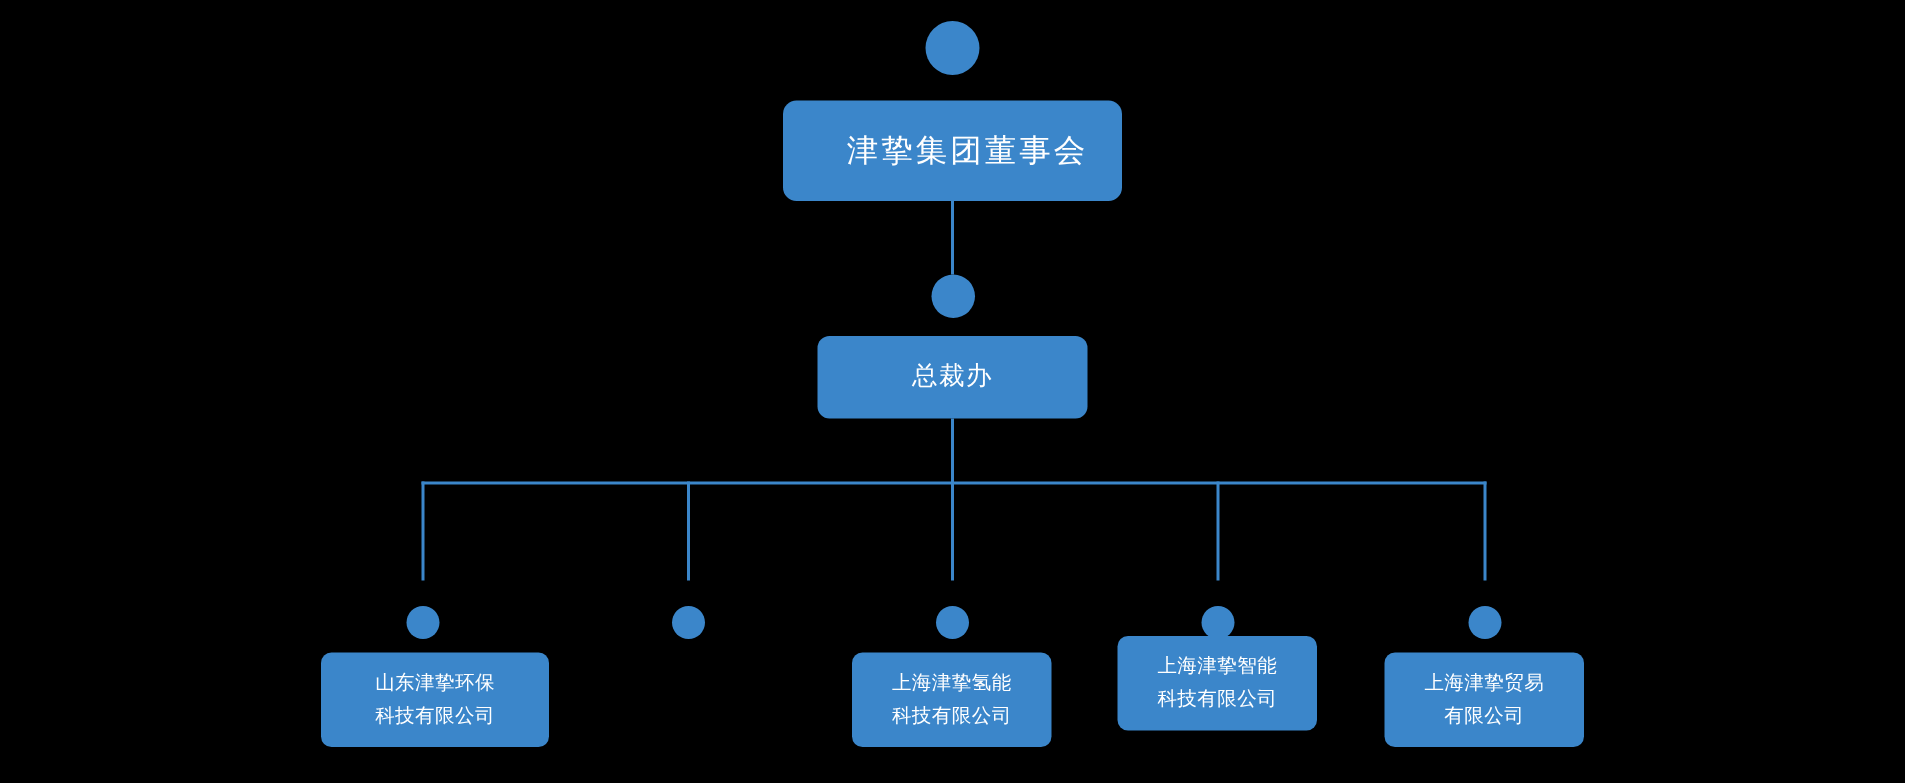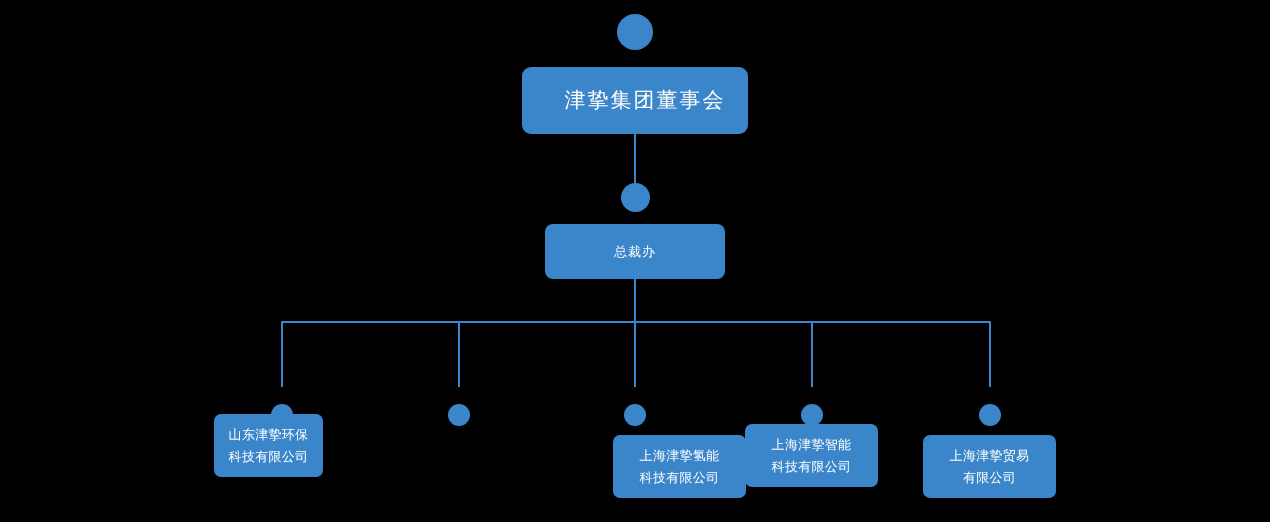--- a/index.html
+++ b/index.html
@@ -47,21 +47,21 @@
     letter-spacing: 0.5px;
     white-space: pre-line;
   }
   .node-box.level-1 {
     font-size: 21px;
     border-radius: 9px;
     letter-spacing: 2px;
     padding-left: 20px;
   }
   .node-box.level-2 {
-    font-size: 13px;
+    font-size: 17px;
     border-radius: 8px;
     letter-spacing: 1px;
   }
   .node-box.level-3 {
     font-size: 13px;
     border-radius: 7px;
     letter-spacing: 0.3px;
     line-height: 1.65;
   }
 </style>
@@ -84,27 +84,27 @@
 
   <div class="conn h" style="left:281px; top:321px; width:710px; height:2px;"></div>
 
   <div class="conn v" style="left:281px; top:321px; width:2px; height:66px;"></div>
   <div class="conn v" style="left:458px; top:321px; width:2px; height:66px;"></div>
   <div class="conn v" style="left:634px; top:321px; width:2px; height:66px;"></div>
   <div class="conn v" style="left:811px; top:321px; width:2px; height:66px;"></div>
   <div class="conn v" style="left:989px; top:321px; width:2px; height:66px;"></div>
 
   <div class="node-dot" style="left:271px; top:404px; width:22px; height:22px;"></div>
-  <div class="node-box level-3" style="left:214px; top:414px; width:109px; height:63px;">山东津挚环保
+  <div class="node-box level-3" style="left:214px; top:435px; width:152px; height:63px;">山东津挚环保
 科技有限公司</div>
 
   <div class="node-dot" style="left:448px; top:404px; width:22px; height:22px;"></div>
 
   <div class="node-dot" style="left:624px; top:404px; width:22px; height:22px;"></div>
-  <div class="node-box level-3" style="left:568px; top:435px; width:133px; height:63px;margin-left:45px;">上海津挚氢能
+  <div class="node-box level-3" style="left:568px; top:435px; width:133px; height:63px;">上海津挚氢能
 科技有限公司</div>
 
   <div class="node-dot" style="left:801px; top:404px; width:22px; height:22px;"></div>
   <div class="node-box level-3" style="left:745px; top:424px; width:133px; height:63px;">上海津挚智能
 科技有限公司</div>
 
   <div class="node-dot" style="left:979px; top:404px; width:22px; height:22px;"></div>
   <div class="node-box level-3" style="left:923px; top:435px; width:133px; height:63px;">上海津挚贸易
 有限公司</div>
 

